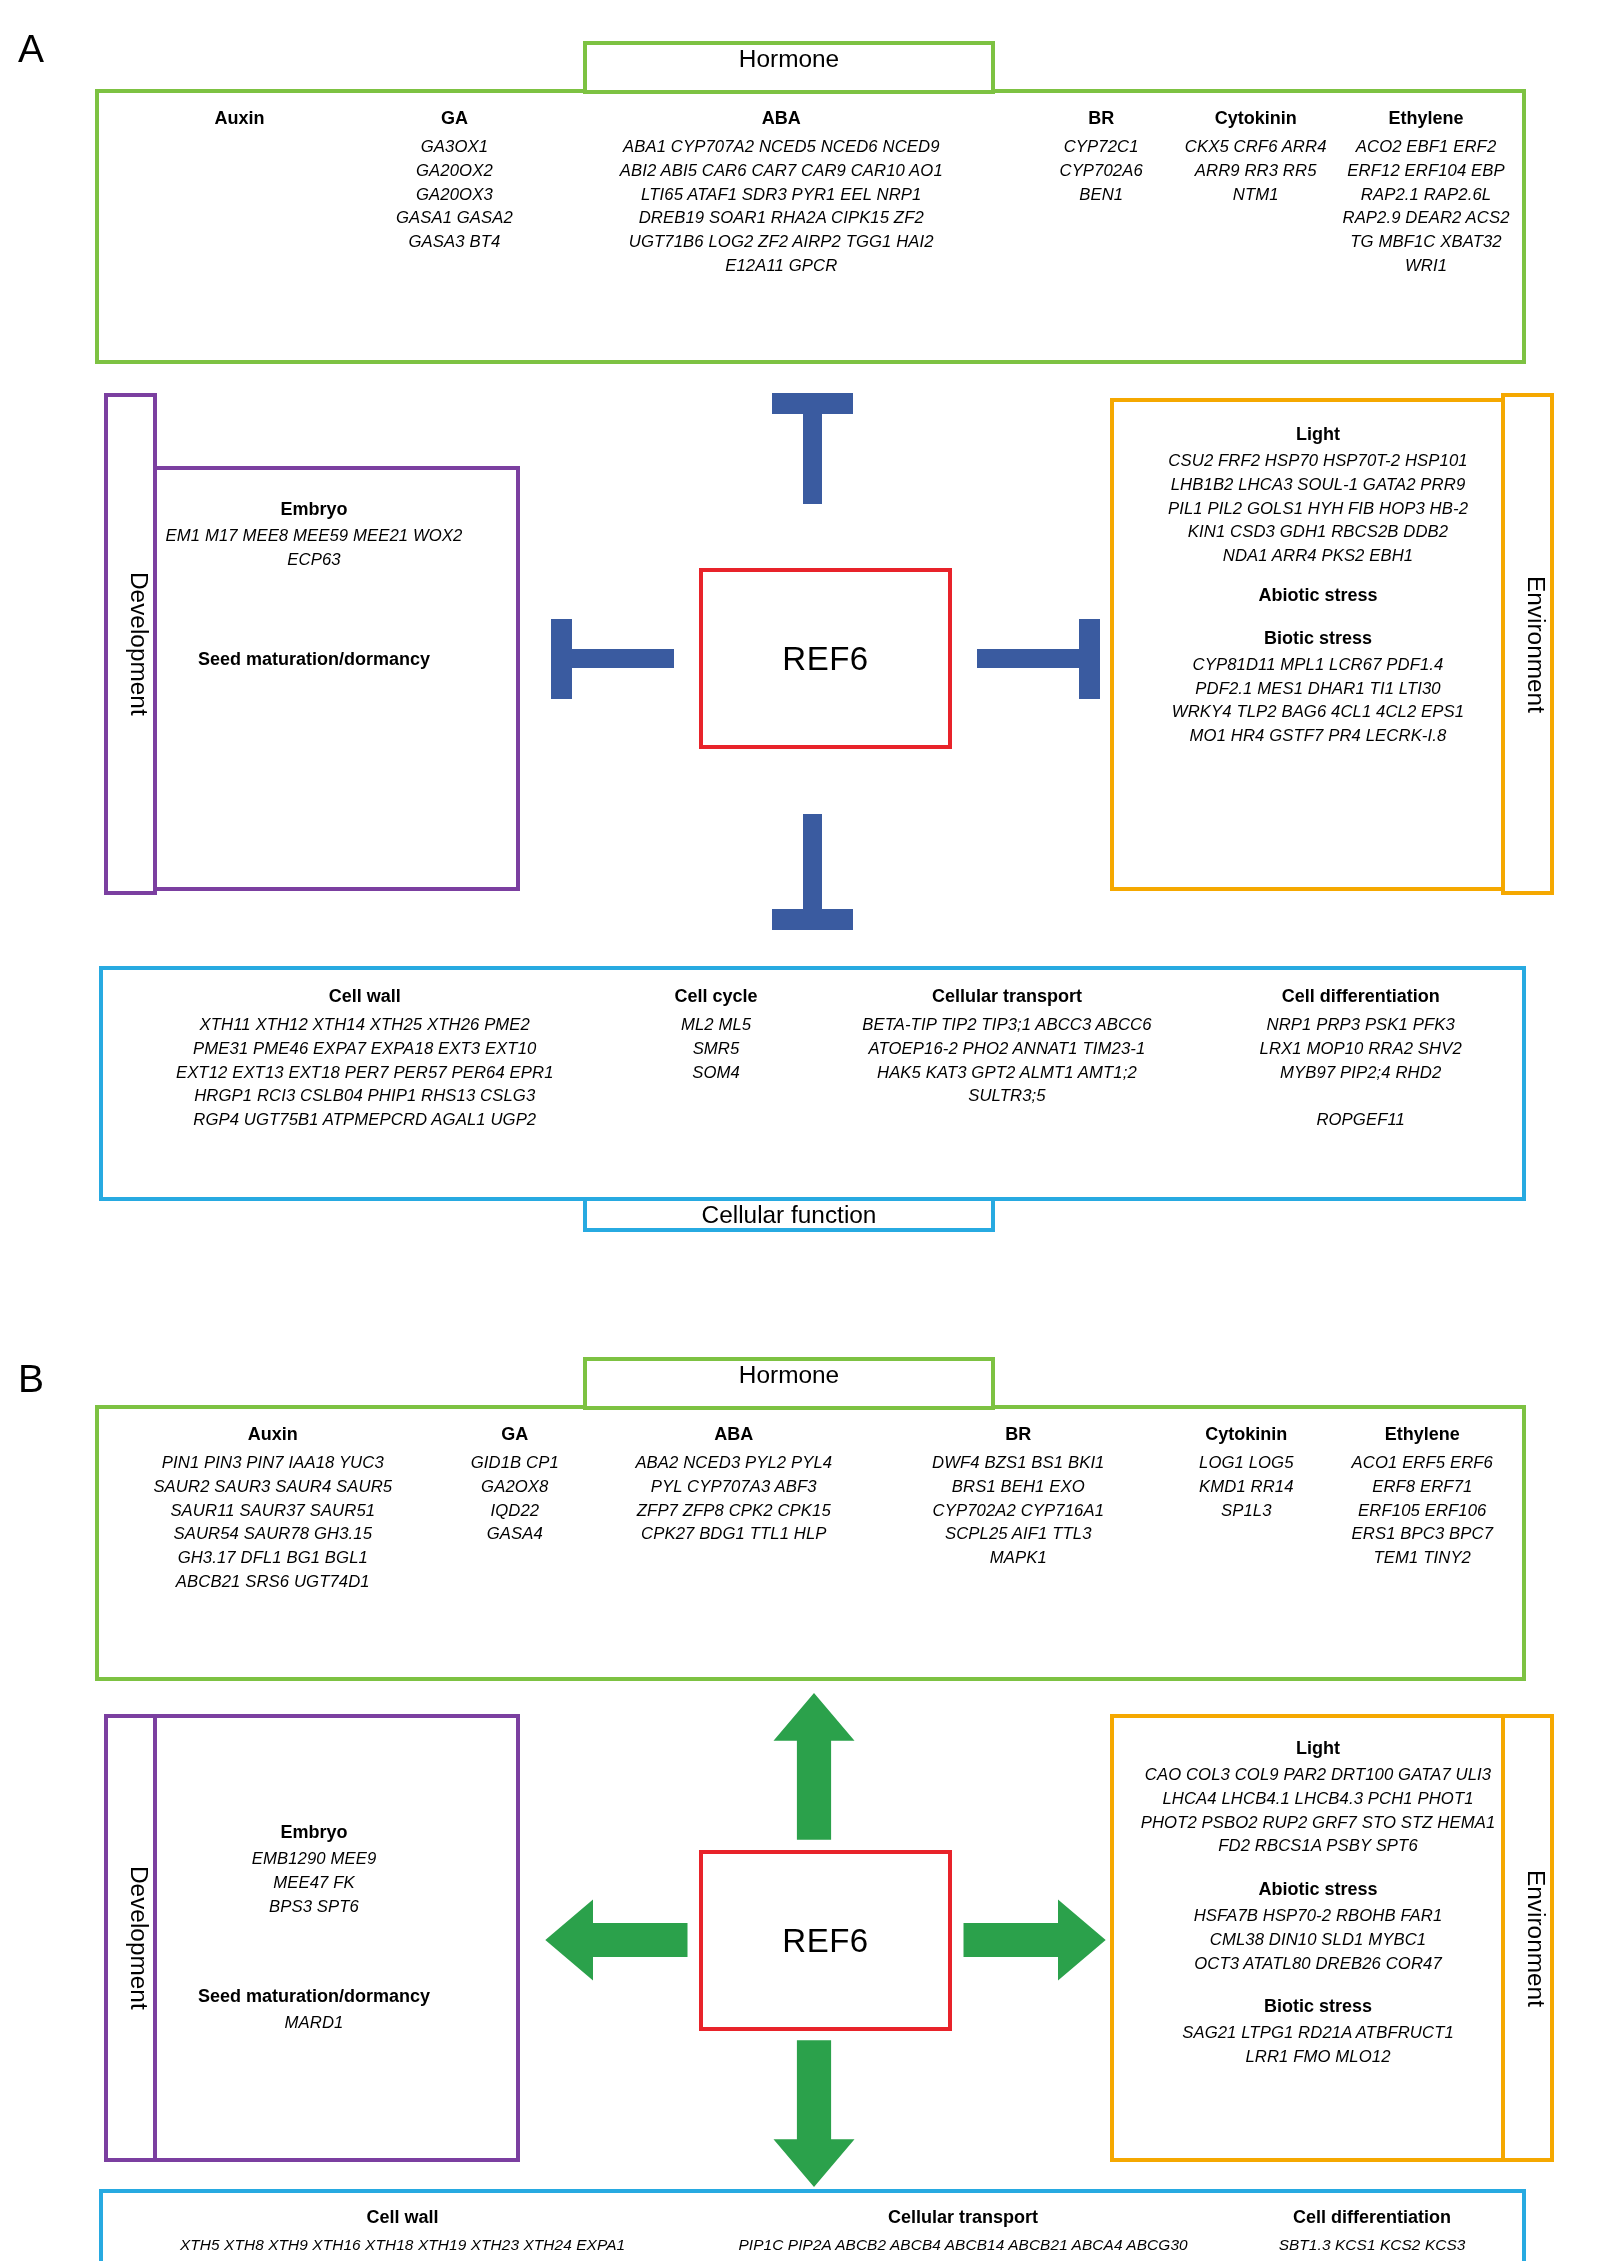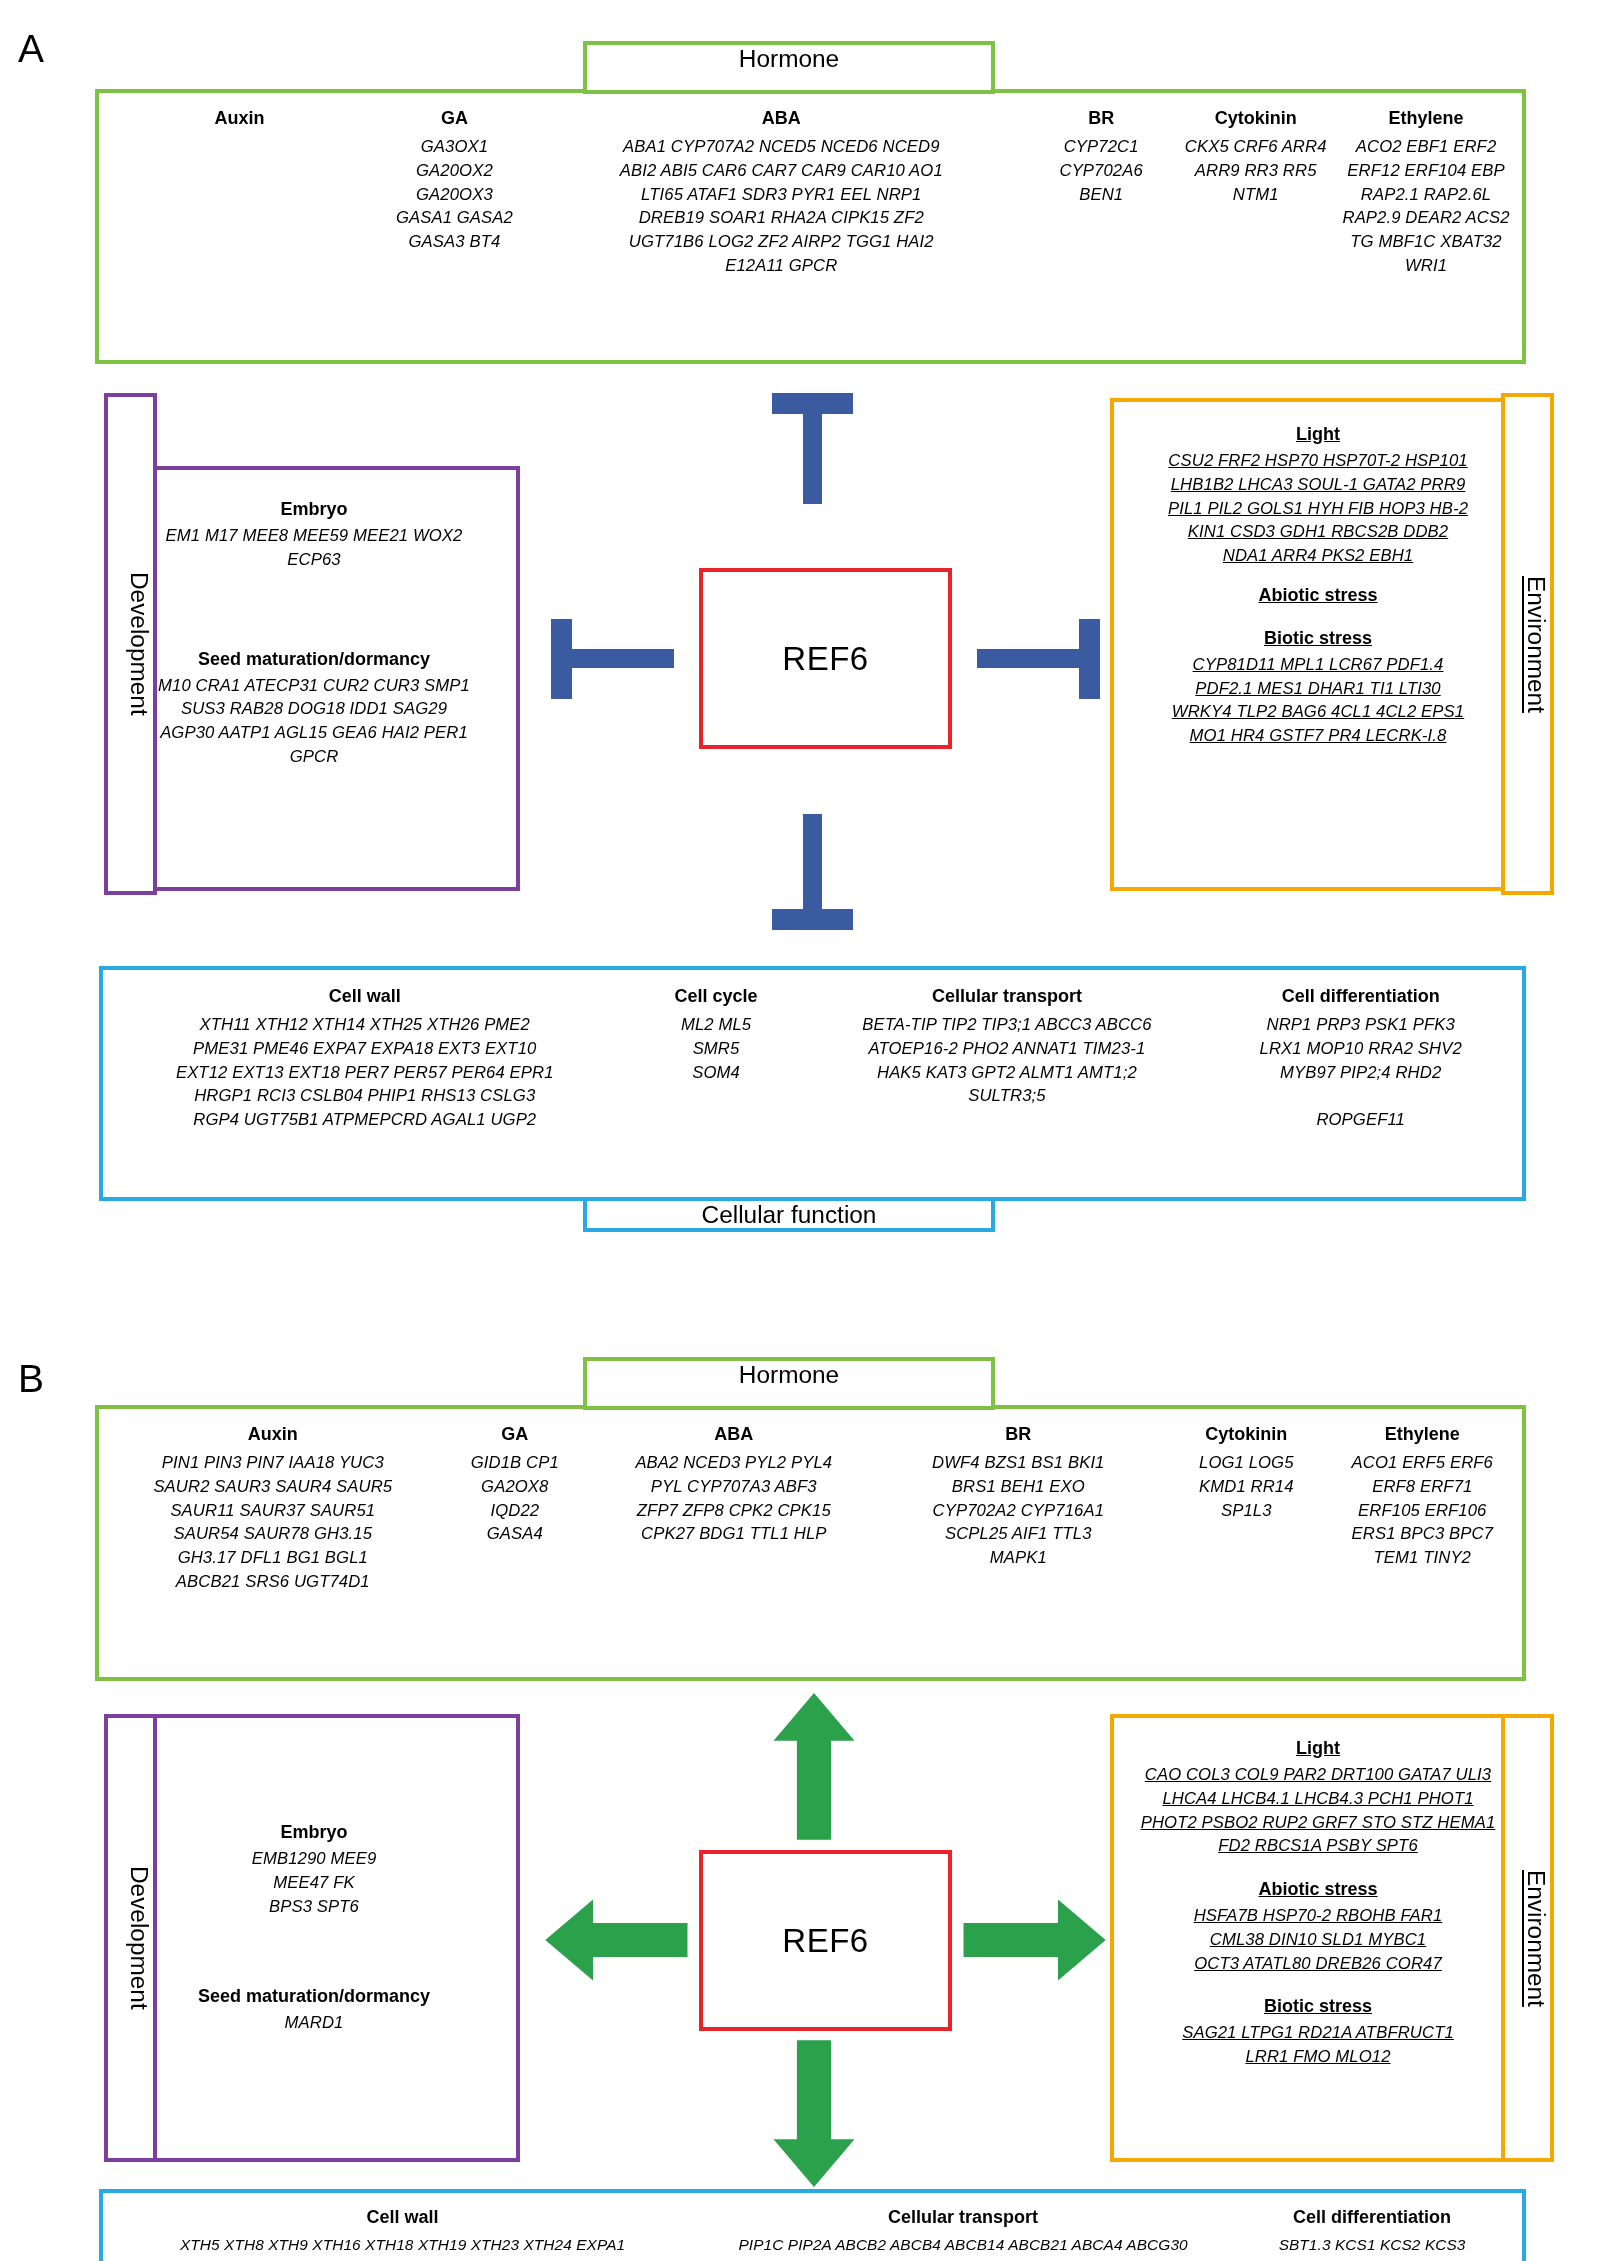--- a/index.html
+++ b/index.html
@@ -5,21 +5,21 @@
   html,body{margin:0;padding:0;background:#fff;}
   body{font-family:"Liberation Sans",sans-serif;color:#000;}
   #page{position:relative;width:1620px;height:2610px;background:#fff;}
 
   .panel-letter{position:absolute;font-size:39px;font-weight:400;}
 
   
   .box{position:absolute;box-sizing:border-box;background:#fff;}
   .green-b{border:4.1px solid #7DC242;}
   .purple-b{border:4.1px solid #7B3FA0;}
-  .orange-b{border:4.1px solid #F5A800;text-decoration:underline;}
+  .orange-b{border:4.1px solid #F5A800;}
   .blue-b{border:4.1px solid #27AAE1;}
   .red-b{border:4.1px solid #E8232A;}
 
   .tag{position:absolute;box-sizing:border-box;background:#fff;display:flex;
        align-items:flex-start;justify-content:center;font-size:24.4px;z-index:6;}
   .tag.vert{writing-mode:vertical-rl;}
 
   .colwrap{position:absolute;display:flex;top:0;left:0;right:0;bottom:0;}
   .col{display:flex;flex-direction:column;align-items:center;}
   .hd{font-size:18px;font-weight:700;text-align:center;margin-bottom:6.3px;line-height:1.15;}
@@ -100,24 +100,20 @@
   </div>
 
   <div class="box purple-b" style="left:108px;top:466px;width:412px;height:425px;">
     <div class="sec" style="padding:29px 8.1px 0 8.1px;">
       <div class="hd">Embryo</div>
       <div class="gl">EM1 M17 MEE8 MEE59 MEE21 WOX2
 ECP63</div>
     </div>
     <div class="sec" style="padding:77px 6.3px 0 6.3px;">
       <div class="hd">Seed maturation/dormancy</div>
-      <div class="gl">M10 CRA1 ATECP31 CUR2 CUR3 SMP1
-SUS3 RAB28 DOG18 IDD1 SAG29
-AGP30 AATP1 AGL15 GEA6 HAI2 PER1
-GPCR</div>
     </div>
   </div>
 
   <div class="tag orange-b vert" style="left:1501px;top:393px;width:53px;height:502px;">
     <span>Environment</span>
   </div>
 
   <div class="box orange-b" style="left:1110px;top:398px;width:416px;height:493px;">
     <div class="sec" style="padding:22px 4.5px 0 4.5px;">
       <div class="hd">Light</div>

